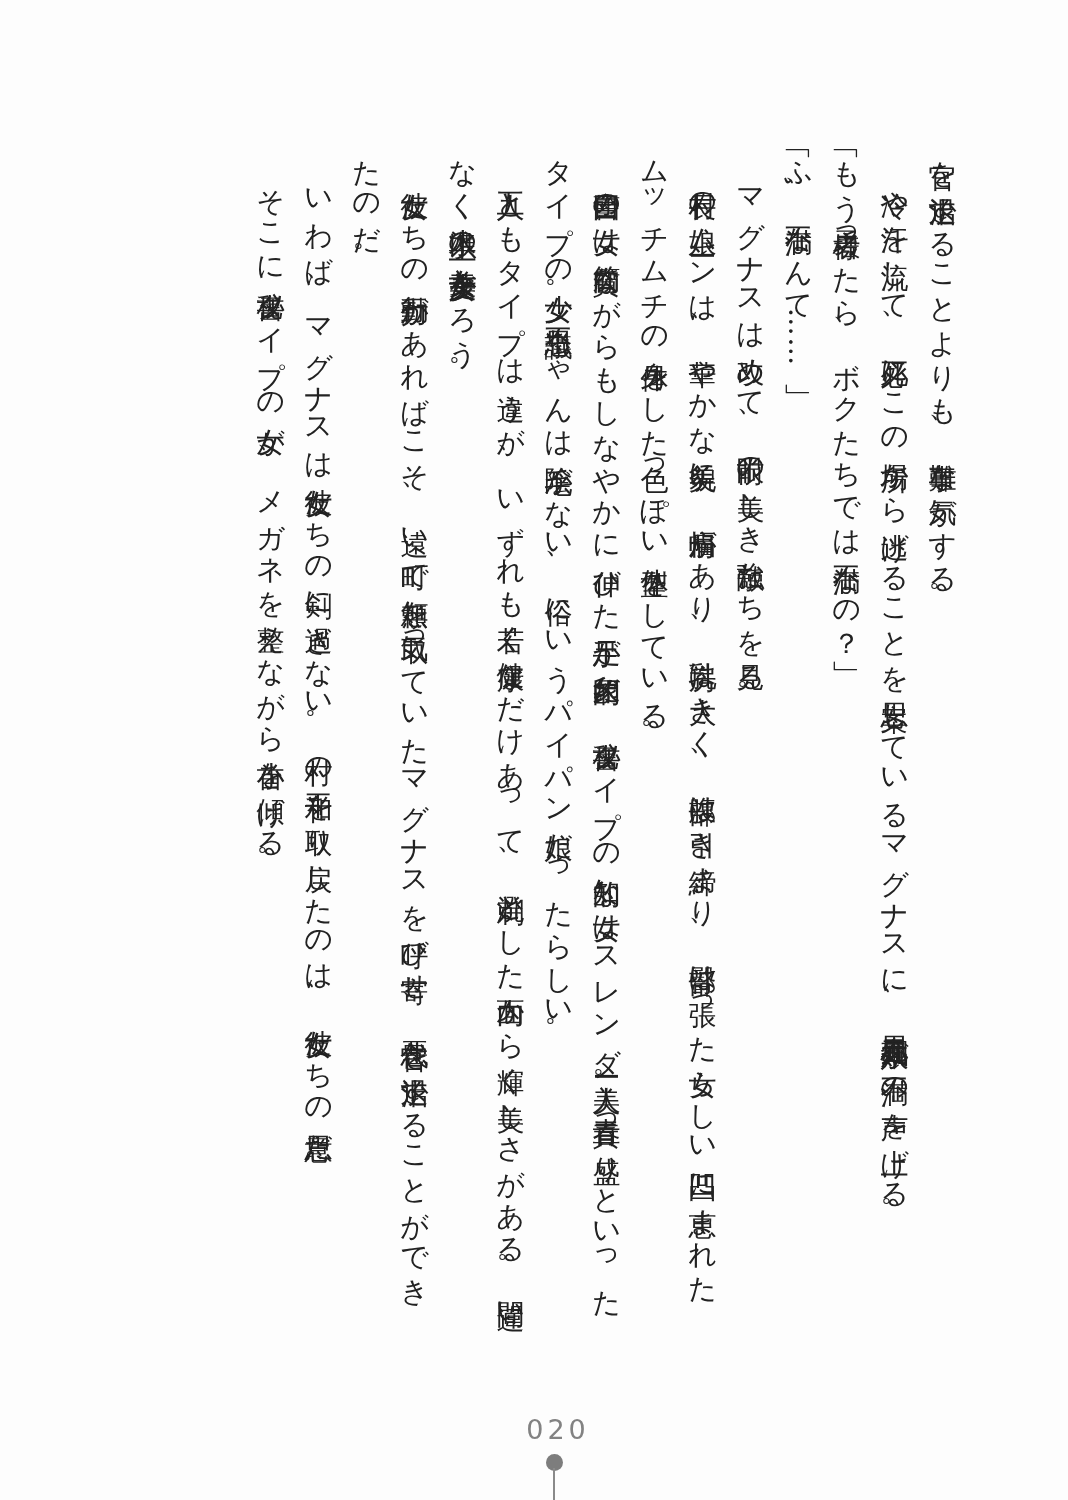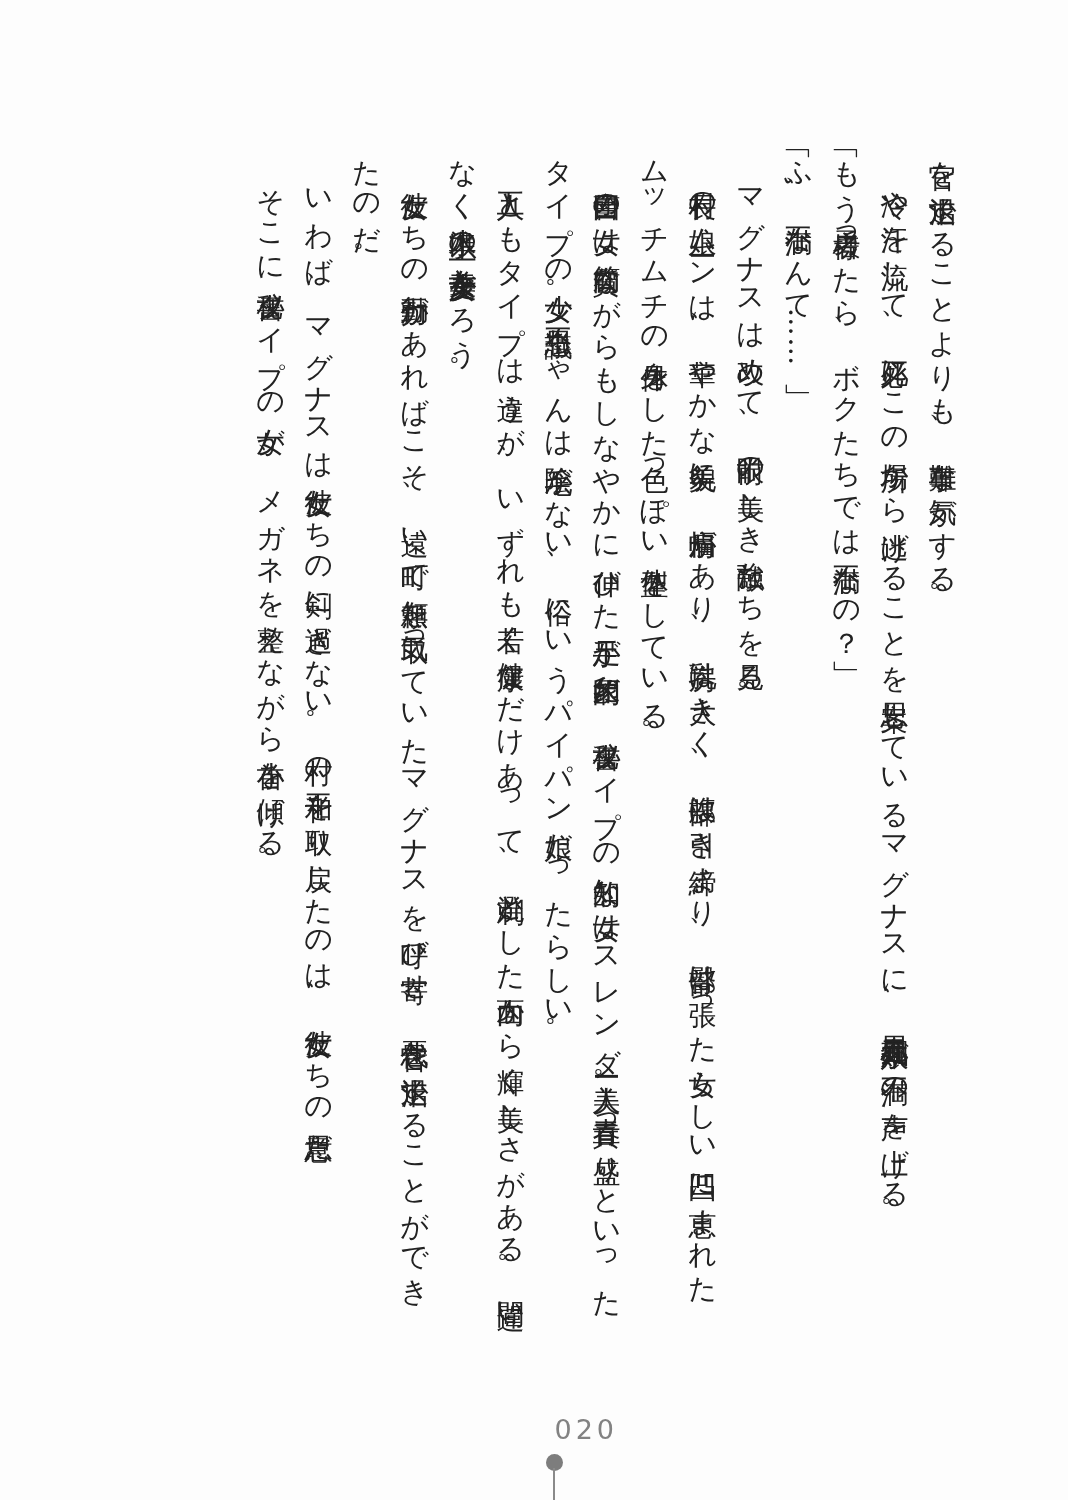--- a/index.html
+++ b/index.html
@@ -36,21 +36,21 @@
     text-indent: 0;
   }
   .text-block p.indent {
     text-indent: 29.5px;
   }
   .page-number {
     position: absolute;
     top: 1414px;
     left: 494px;
     width: 124px;
-    text-align: right;
+    text-align: center;
     font-family: "DejaVu Sans", "Liberation Sans", sans-serif;
     font-size: 27px;
     font-weight: 400;
     letter-spacing: 4px;
     padding-left: 4px;
     box-sizing: border-box;
     color: #828282;
   }
   .page-marker-dot {
     position: absolute;

